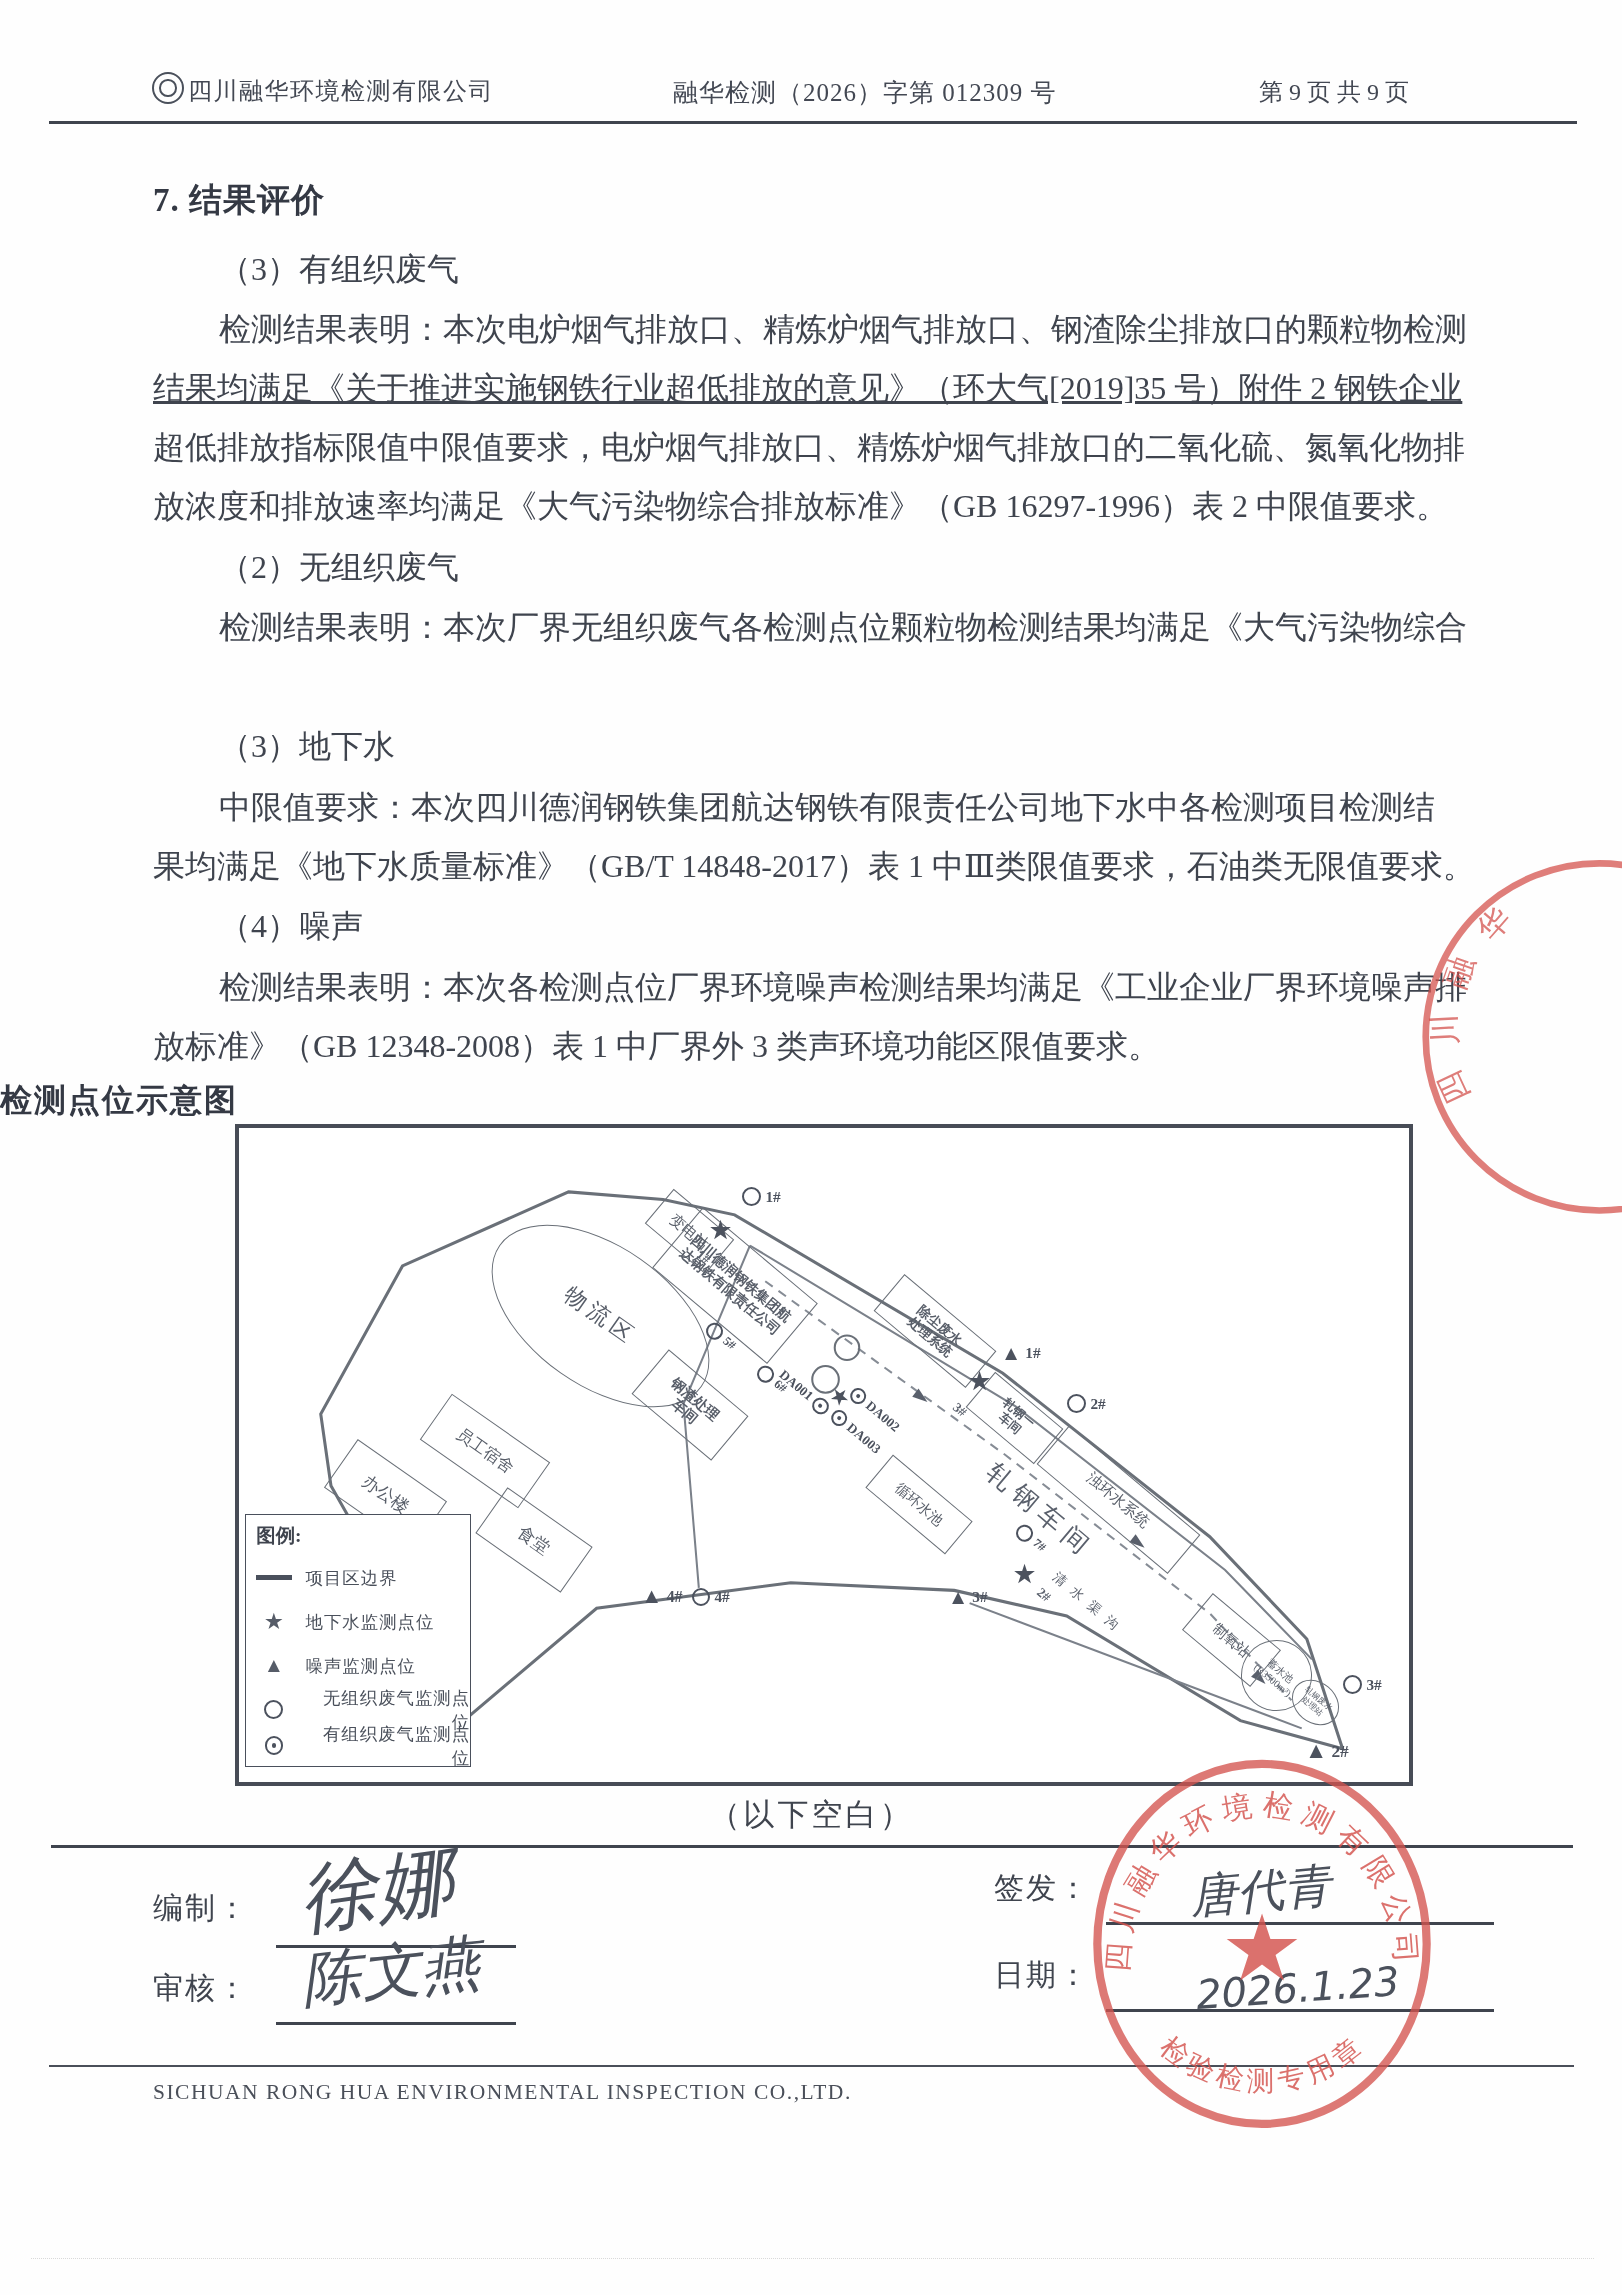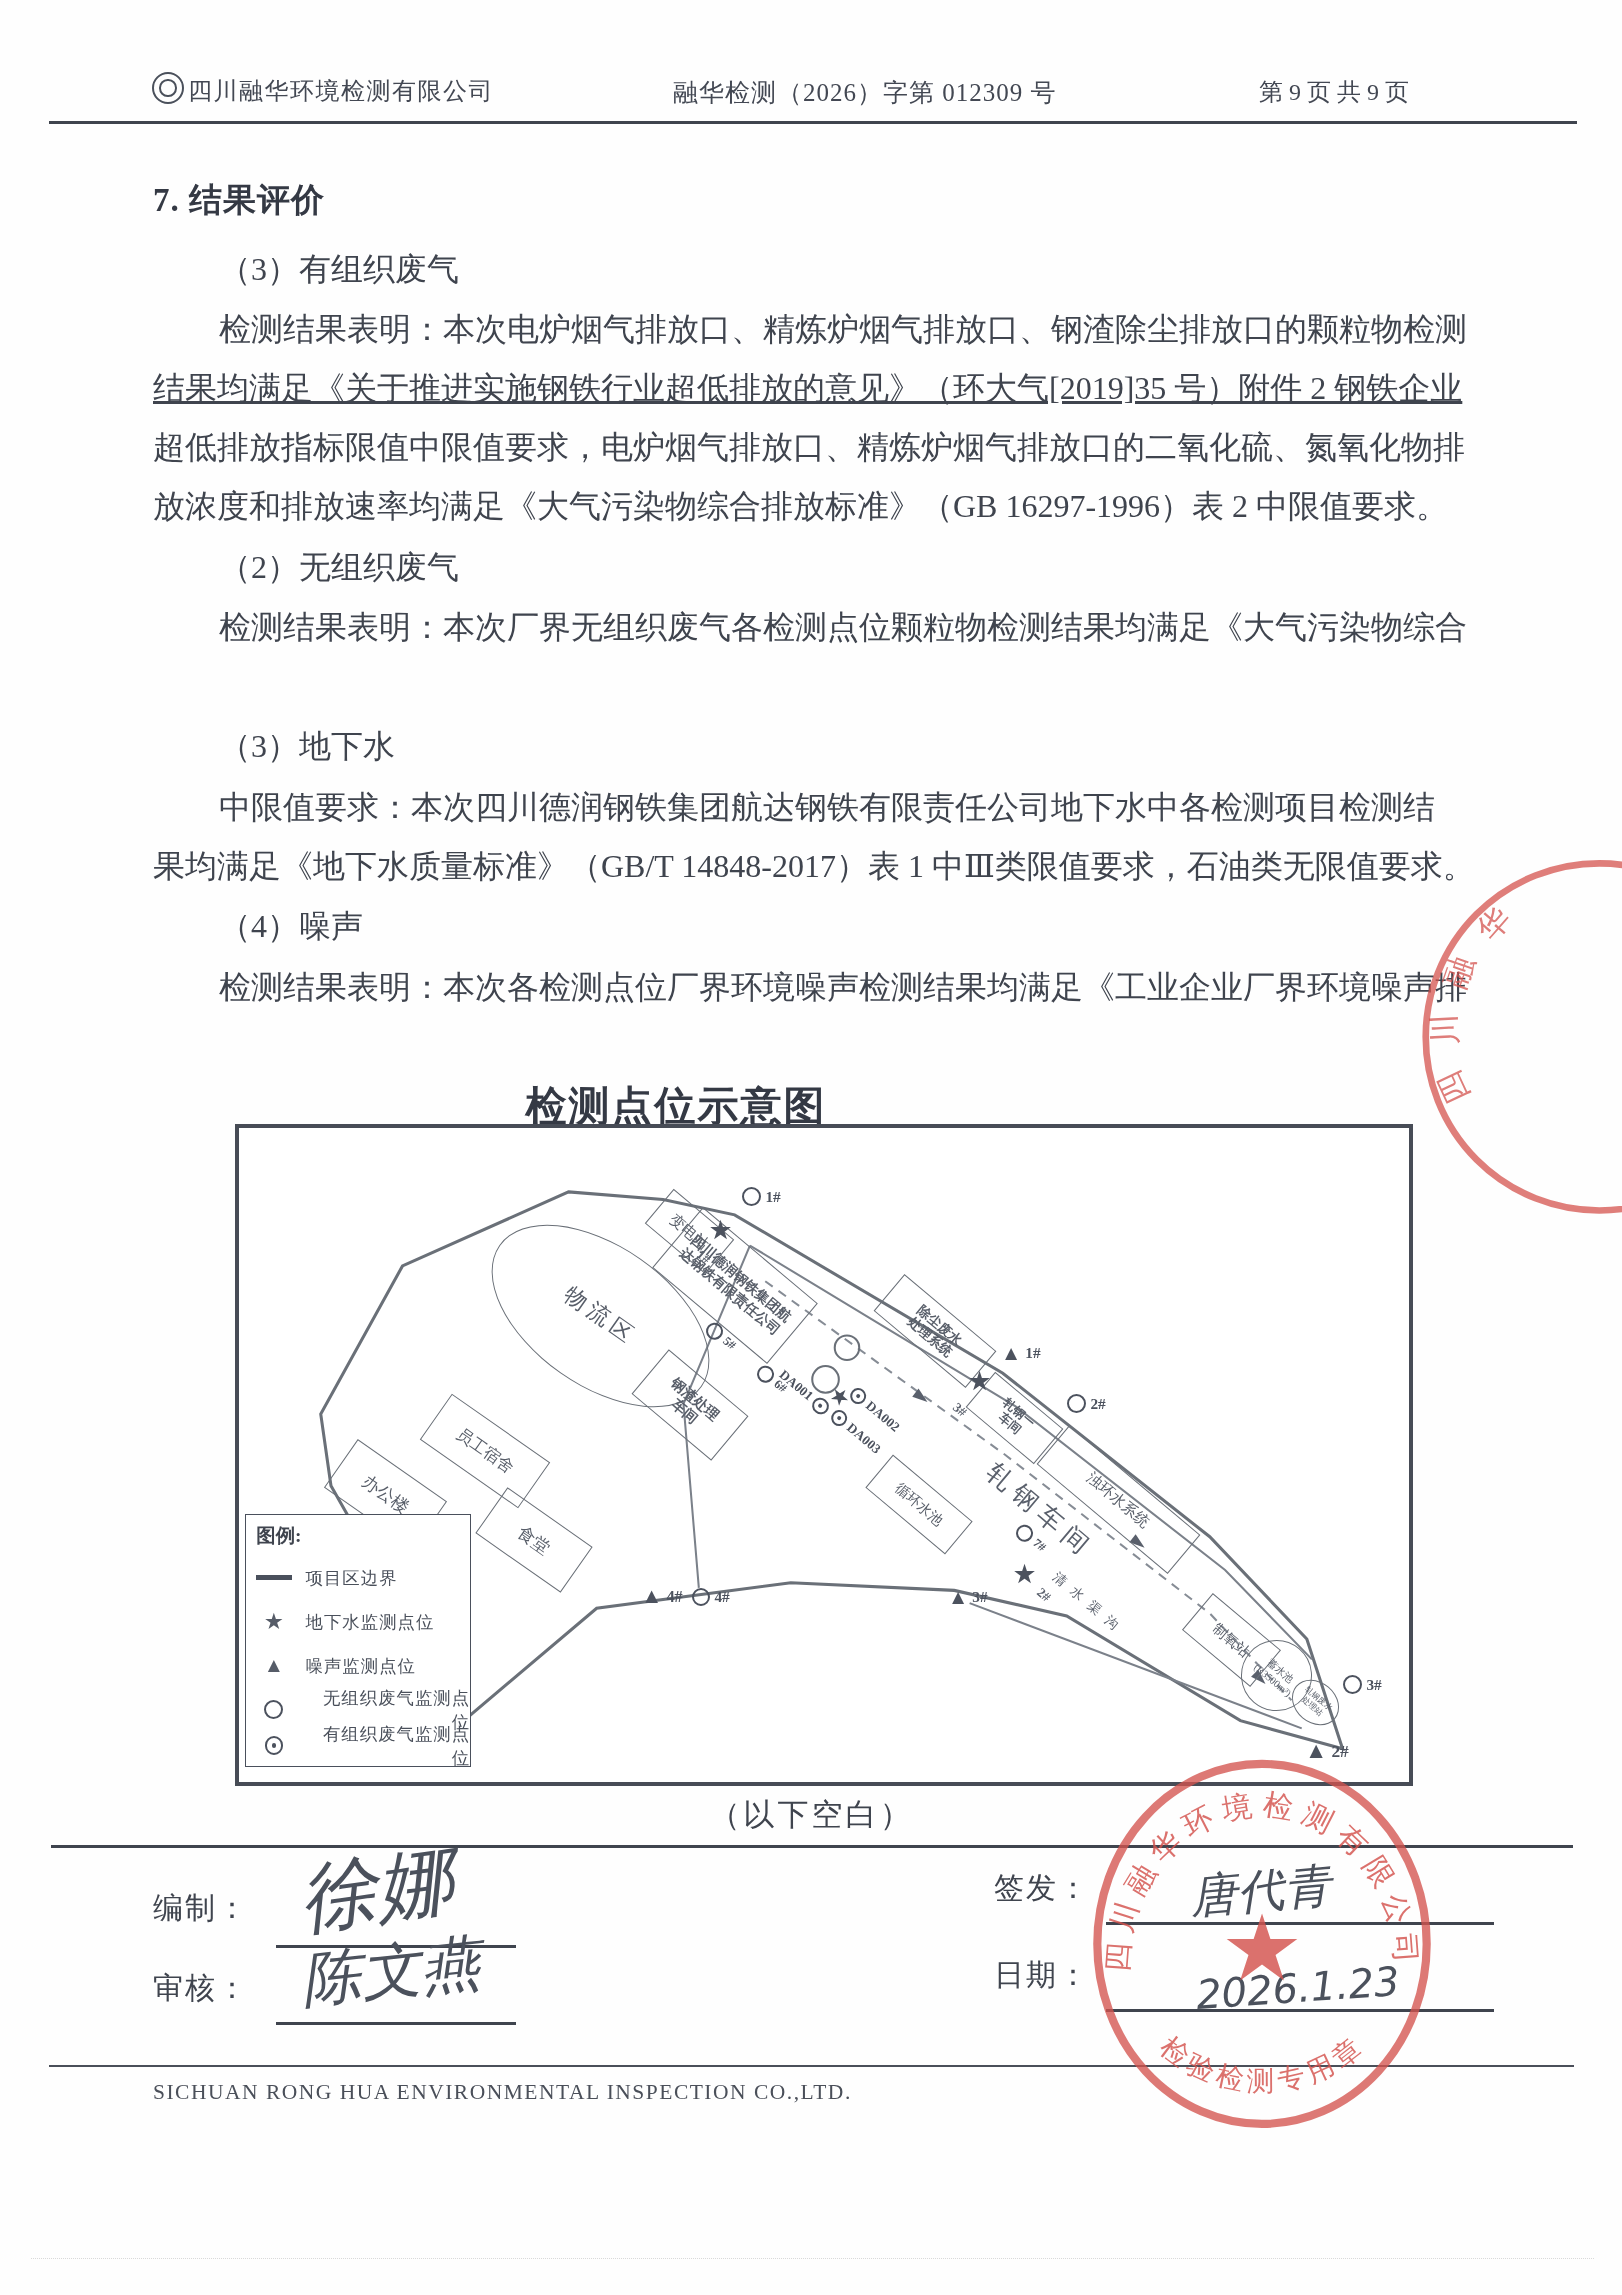--- a/index.html
+++ b/index.html
@@ -52,22 +52,23 @@
   <div class="t" style="left:153px;top:367px;font-size:32px;text-decoration:underline;">结果均满足《关于推进实施钢铁行业超低排放的意见》（环大气[2019]35 号）附件 2 钢铁企业</div>
   <div class="t" style="left:153px;top:426px;font-size:32px;">超低排放指标限值中限值要求，电炉烟气排放口、精炼炉烟气排放口的二氧化硫、氮氧化物排</div>
   <div class="t" style="left:153px;top:485px;font-size:32px;">放浓度和排放速率均满足《大气污染物综合排放标准》（GB 16297-1996）表 2 中限值要求。</div>
   <div class="t" style="left:219px;top:546px;font-size:32px;">（2）无组织废气</div>
   <div class="t" style="left:219px;top:606px;font-size:32px;">检测结果表明：本次厂界无组织废气各检测点位颗粒物检测结果均满足《大气污染物综合</div>
   <div class="t" style="left:219px;top:725px;font-size:32px;">（3）地下水</div>
   <div class="t" style="left:219px;top:786px;font-size:32px;">中限值要求：本次四川德润钢铁集团航达钢铁有限责任公司地下水中各检测项目检测结</div>
   <div class="t" style="left:153px;top:845px;font-size:32px;">果均满足《地下水质量标准》（GB/T 14848-2017）表 1 中Ⅲ类限值要求，石油类无限值要求。</div>
   <div class="t" style="left:219px;top:905px;font-size:32px;">（4）噪声</div>
   <div class="t" style="left:219px;top:966px;font-size:32px;">检测结果表明：本次各检测点位厂界环境噪声检测结果均满足《工业企业厂界环境噪声排</div>
-
-  <div class="t" style="left:0;top:1079px;width:1352px;text-align:center;font-size:41px;font-weight:bold;color:#343944;letter-spacing:2px;">检测点位示意图</div>
+  <div class="t" style="left:153px;top:1025px;font-size:32px;">放标准》（GB 12348-2008）表 1 中厂界外 3 类声环境功能区限值要求。</div>
+
+  <div class="t" style="left:0;top:1079px;width:1352px;text-align:left;font-size:32px;font-weight:bold;color:#343944;letter-spacing:2px;">检测点位示意图</div>
 
   <div id="diagram">
 
     <svg id="dsvg" width="1170" height="654" viewBox="0 0 2290 1280">
 
       <polygon points="645,125 830,140 970,170 1495,480 1900,800 2090,1000 2160,1215 1960,1160 1620,955 1400,905 1080,890 700,940 440,1160 180,700 160,560 320,270" fill="none" stroke="#6a7078" stroke-width="6"></polygon>
 
       <polyline points="1000,230 1520,545 1930,865 2100,1040" fill="none" stroke="#7b818a" stroke-width="4"></polyline>
       <polyline points="1000,230 870,540 900,900" fill="none" stroke="#7b818a" stroke-width="4"></polyline>
       <polyline points="1430,930 2080,1175" fill="none" stroke="#7b818a" stroke-width="4"></polyline>

